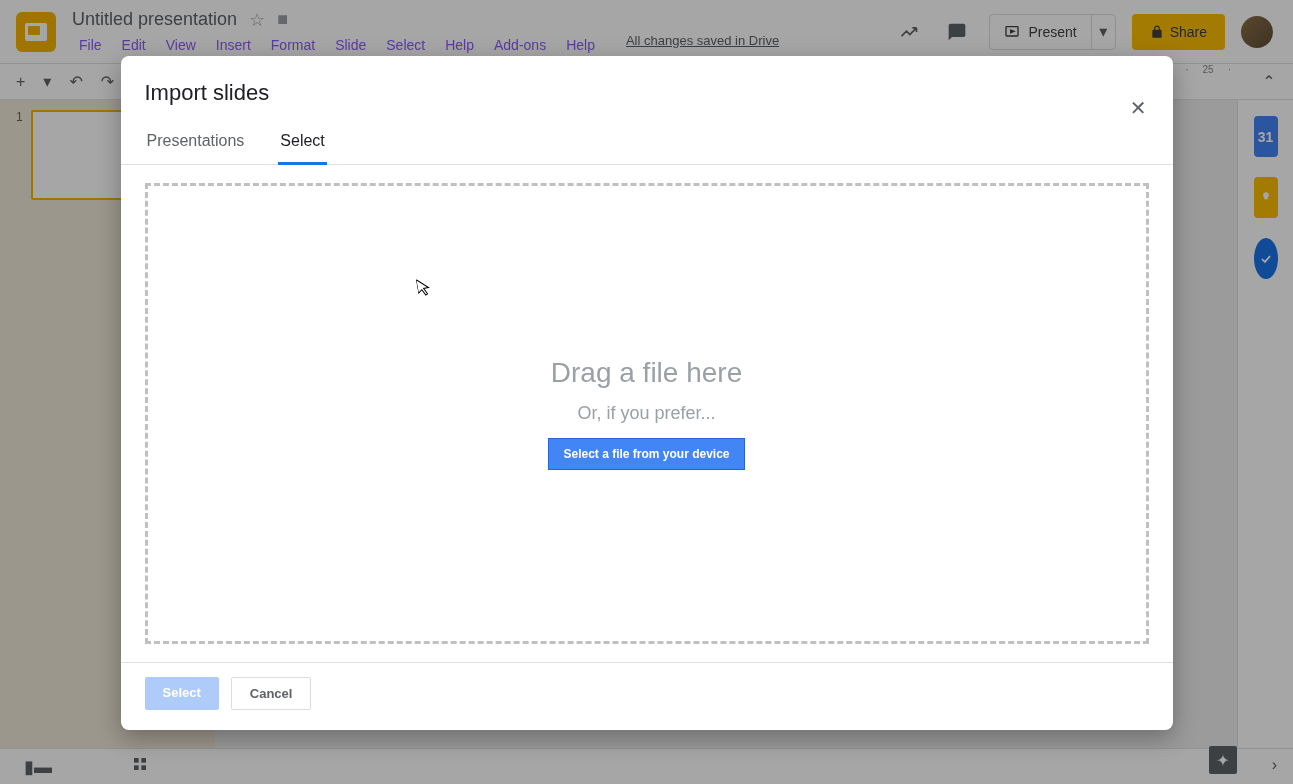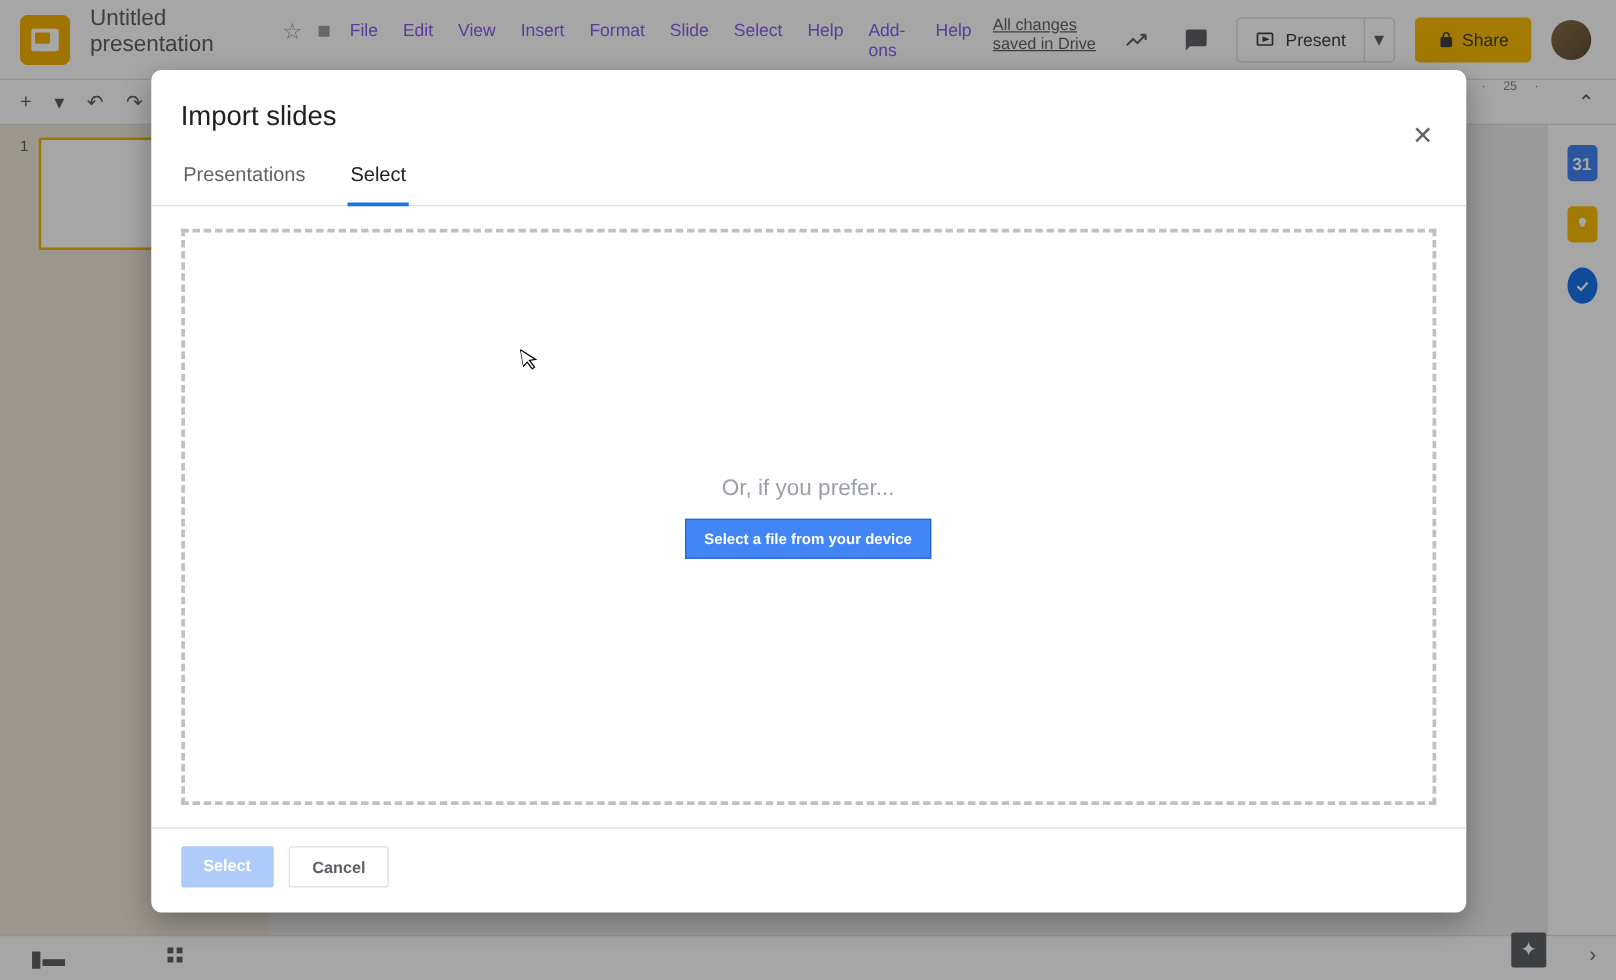--- a/index.html
+++ b/index.html
@@ -3,27 +3,27 @@
 <meta charset="utf-8">
 <style>
 * { margin: 0; padding: 0; box-sizing: border-box; }
 body { font-family: Arial, sans-serif; background: #f8f9fa; width: 1293px; height: 784px; overflow: hidden; position: relative; }
 
 
 .topbar { height: 64px; background: #fff; display: flex; align-items: center; padding: 0 8px; border-bottom: 1px solid #e0e0e0; }
 .app-logo { width: 40px; height: 40px; background: #f4b400; border-radius: 6px; margin: 0 8px; position: relative; display:flex; align-items:center; justify-content:center; }
 .app-logo-inner { width: 22px; height: 18px; background: #fff; border-radius: 2px; position: relative; }
 .app-logo-inner::after { content:''; position:absolute; left:3px; top:3px; width:12px; height:9px; background:#f4b400; border-radius:1px; }
-.doc-title-area { flex: 1; display: flex; flex-direction: row; justify-content: center; }
+.doc-title-area { flex: 1; display: flex; flex-direction: column; justify-content: center; }
 .doc-title-row { display: flex; align-items: center; gap: 12px; height: 26px; }
 .doc-title { font-size: 18px; color: #5f6368; padding-left: 8px; }
 .star-icon, .folder-icon { color: #9aa0a6; font-size: 18px; }
 .menu-row { display: flex; gap: 2px; padding-left: 6px; }
 .menu-item { padding: 4px 9px; font-size: 14px; color: #8b5cf6; cursor: pointer; border-radius: 3px; }
-.drive-saved { color: #5f6368; font-size: 13px; text-decoration: underline; margin-left: 6px; cursor: pointer; }
+.drive-saved { color: #5f6368; font-size: 13px; text-decoration: underline; margin-left: 20px; cursor: pointer; }
 .top-actions { display: flex; align-items: center; gap: 16px; padding-right: 12px; }
 .icon-btn { width: 32px; height: 32px; display:flex; align-items:center; justify-content:center; color: #5f6368; cursor:pointer; font-size:20px; }
 .present-btn { display: flex; align-items: center; border: 1px solid #dadce0; border-radius: 4px; height: 36px; background:#fff;}
 .present-main { display:flex; align-items:center; gap:8px; padding: 0 14px; color:#3c4043; font-size:14px; cursor:pointer;}
 .present-dd { width:24px; display:flex; align-items:center; justify-content:center; border-left:1px solid #dadce0; height:100%; cursor:pointer; color:#5f6368;}
 .share-btn { background: #fbbc04; color: #3c4043; font-weight:500; font-size: 14px; padding: 0 18px; height: 36px; border-radius: 4px; display:flex; align-items:center; gap:6px; cursor:pointer;}
 .avatar { width: 32px; height: 32px; border-radius: 50%; background: linear-gradient(135deg,#8b6f47,#5d4e37); }
 
 
 .toolbar { height: 36px; background: #fff; display:flex; align-items:center; padding: 0 10px; gap:6px; border-bottom: 1px solid #e0e0e0;}
@@ -32,21 +32,21 @@
 .chev-up { width: 28px; text-align:center; color:#5f6368; cursor:pointer; font-size: 16px; }
 
 
 .main-area { display:flex; height: calc(100% - 64px - 36px - 36px); }
 .slide-panel { width: 215px; background: #f0e8d9; padding: 10px 16px; }
 .slide-thumb-wrap { display:flex; gap:8px; }
 .slide-num { font-size: 12px; color:#5f6368; }
 .slide-thumb { width: 160px; height: 90px; background:#fff; border: 2px solid #f4b400; border-radius: 2px; }
 .canvas-area { flex:1; background:#eee; position:relative;}
 .right-rail { width: 56px; background:#fff; border-left:1px solid #e0e0e0; display:flex; flex-direction:column; align-items:center; padding-top:16px; gap:20px;}
-.rail-icon { width: 24px; height: 29px; border-radius:4px; display:flex; align-items:center; justify-content:center; font-size:14px; font-weight:bold; color:#fff; cursor:pointer;}
+.rail-icon { width: 24px; height: 41px; border-radius:4px; display:flex; align-items:center; justify-content:center; font-size:14px; font-weight:bold; color:#fff; cursor:pointer;}
 .rail-cal { background:#4285f4; }
 .rail-keep { background:#fbbc04; }
 .rail-tasks { background:#1a73e8; border-radius:50%; }
 
 
 .bottombar { height:36px; background:#fff; border-top:1px solid #e0e0e0; display:flex; align-items:center; padding:0 24px; gap:80px;}
 .view-btn { color:#5f6368; font-size:18px; cursor:pointer; }
 .bottom-right { position:absolute; right:56px; bottom:10px; }
 .explore-btn { width:28px; height:28px; background:#5f6368; border-radius:2px; display:flex; align-items:center; justify-content:center; color:#fff; cursor:pointer;}
 .right-expand { position:absolute; right:16px; bottom:10px; color:#5f6368; cursor:pointer; font-size:16px; }
@@ -190,20 +190,21 @@
   <div class="dialog">
     <div class="dialog-header">
       <div class="dialog-title">Import slides</div>
     </div>
     <div class="tabs">
       <div class="tab">Presentations</div>
       <div class="tab active">Select</div>
     </div>
     <div class="dialog-body">
       <div class="dropzone">
+        <div class="drop-text">Drag a file here</div>
         <div class="drop-sub">Or, if you prefer...</div>
         <div class="select-file-btn">Select a file from your device</div>
       </div>
     </div>
     <div class="dialog-footer">
       <div class="footer-btn btn-select">Select</div>
       <div class="footer-btn btn-cancel">Cancel</div>
     </div>
   </div>
   <div class="close-x">✕</div>

